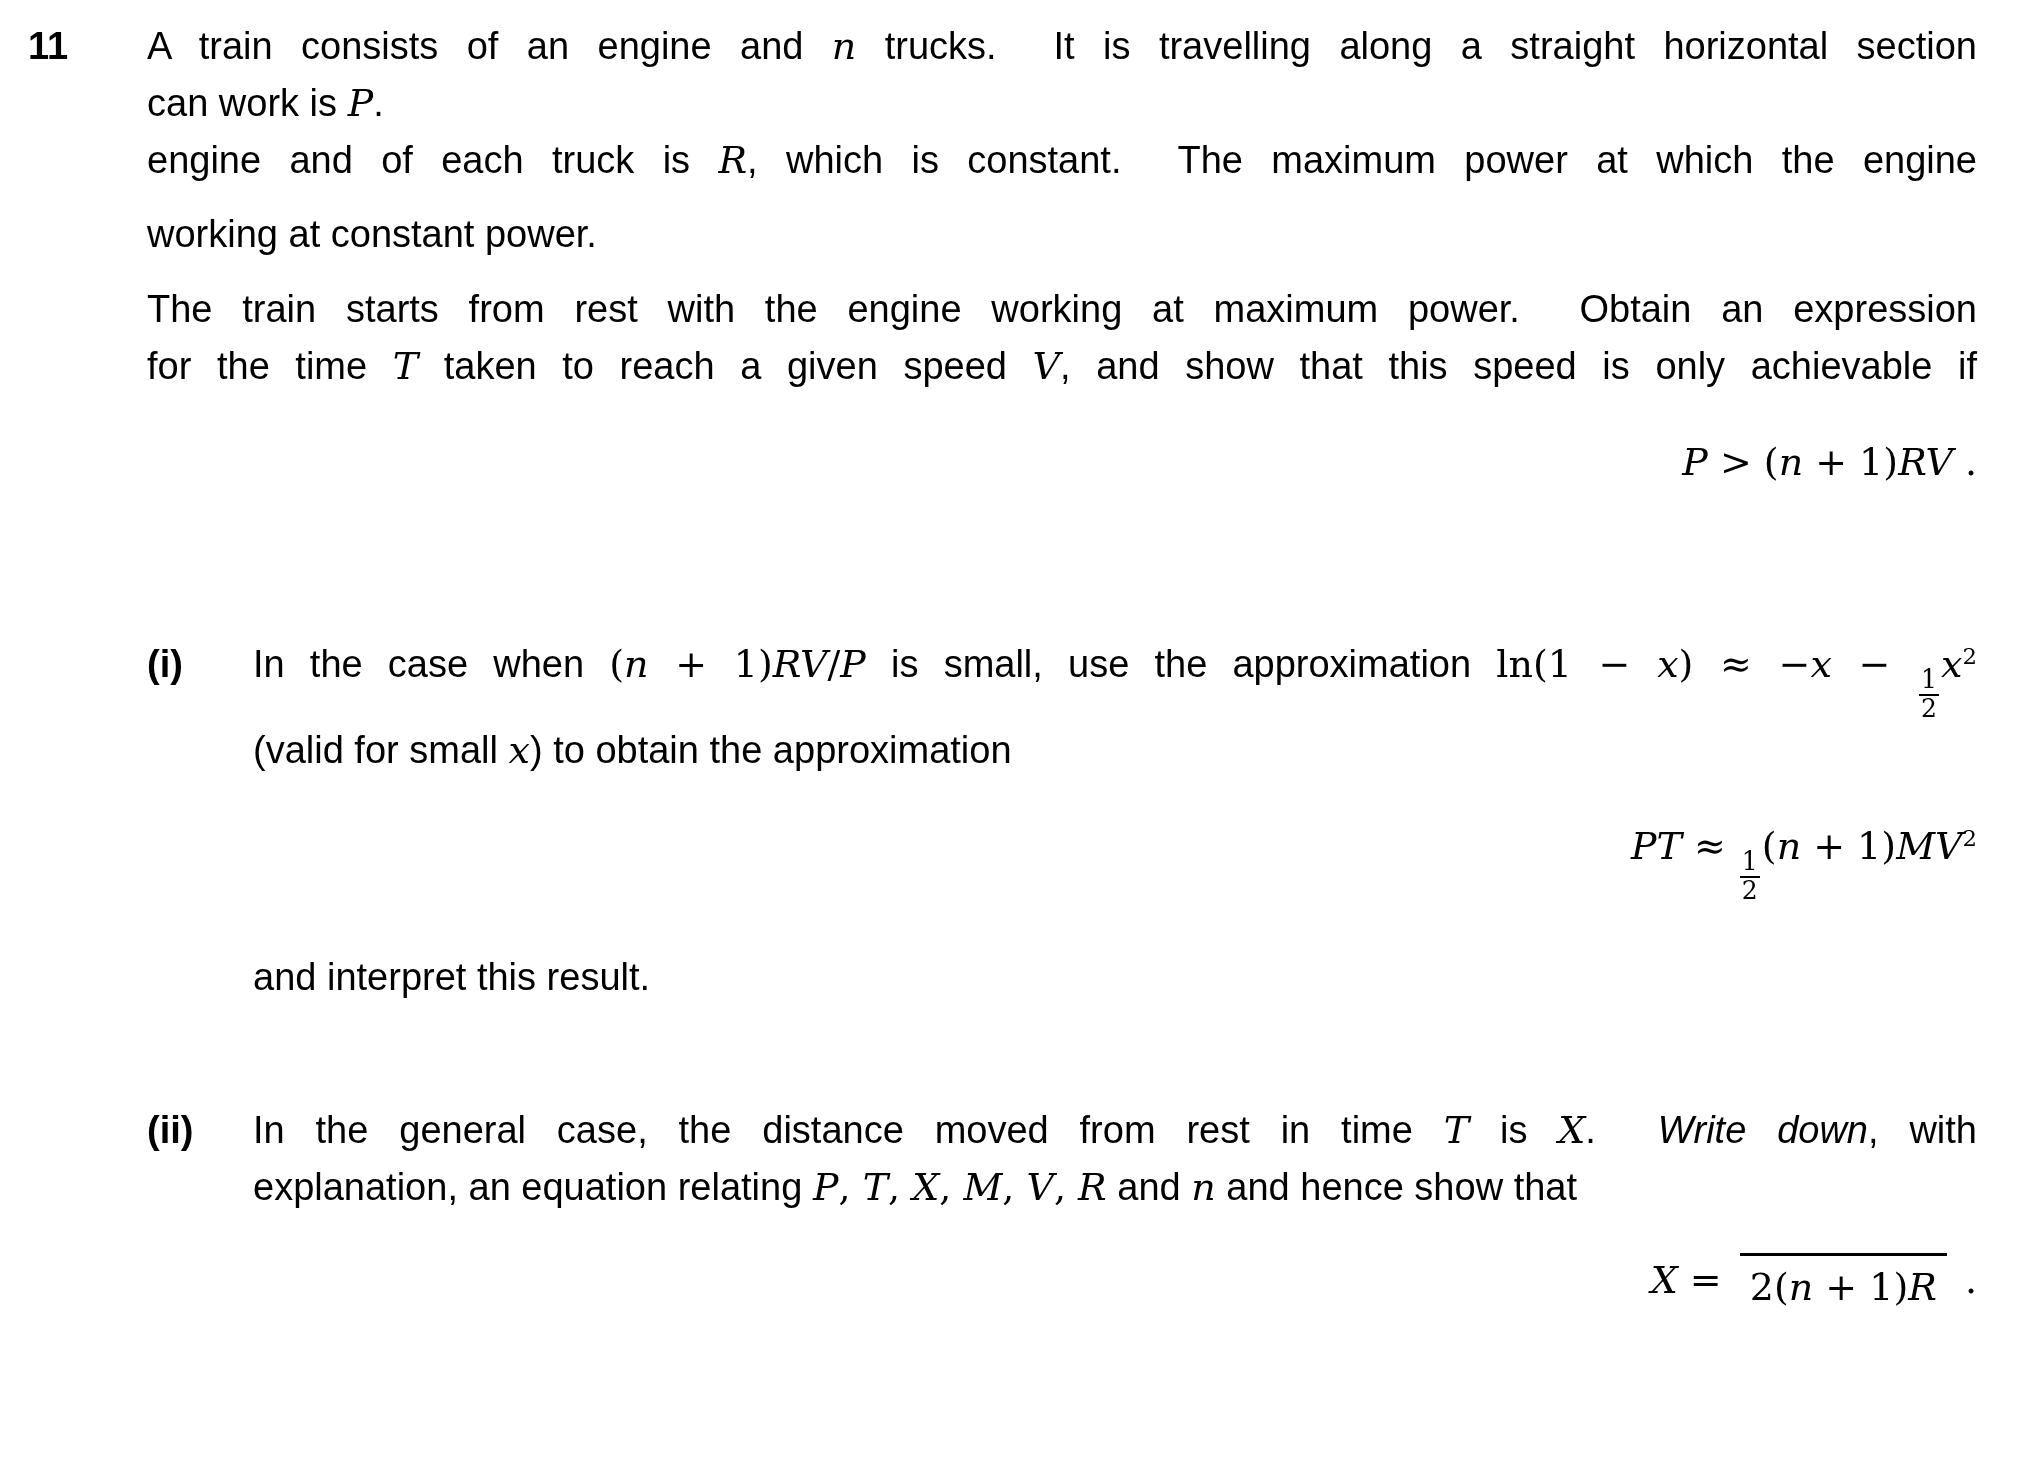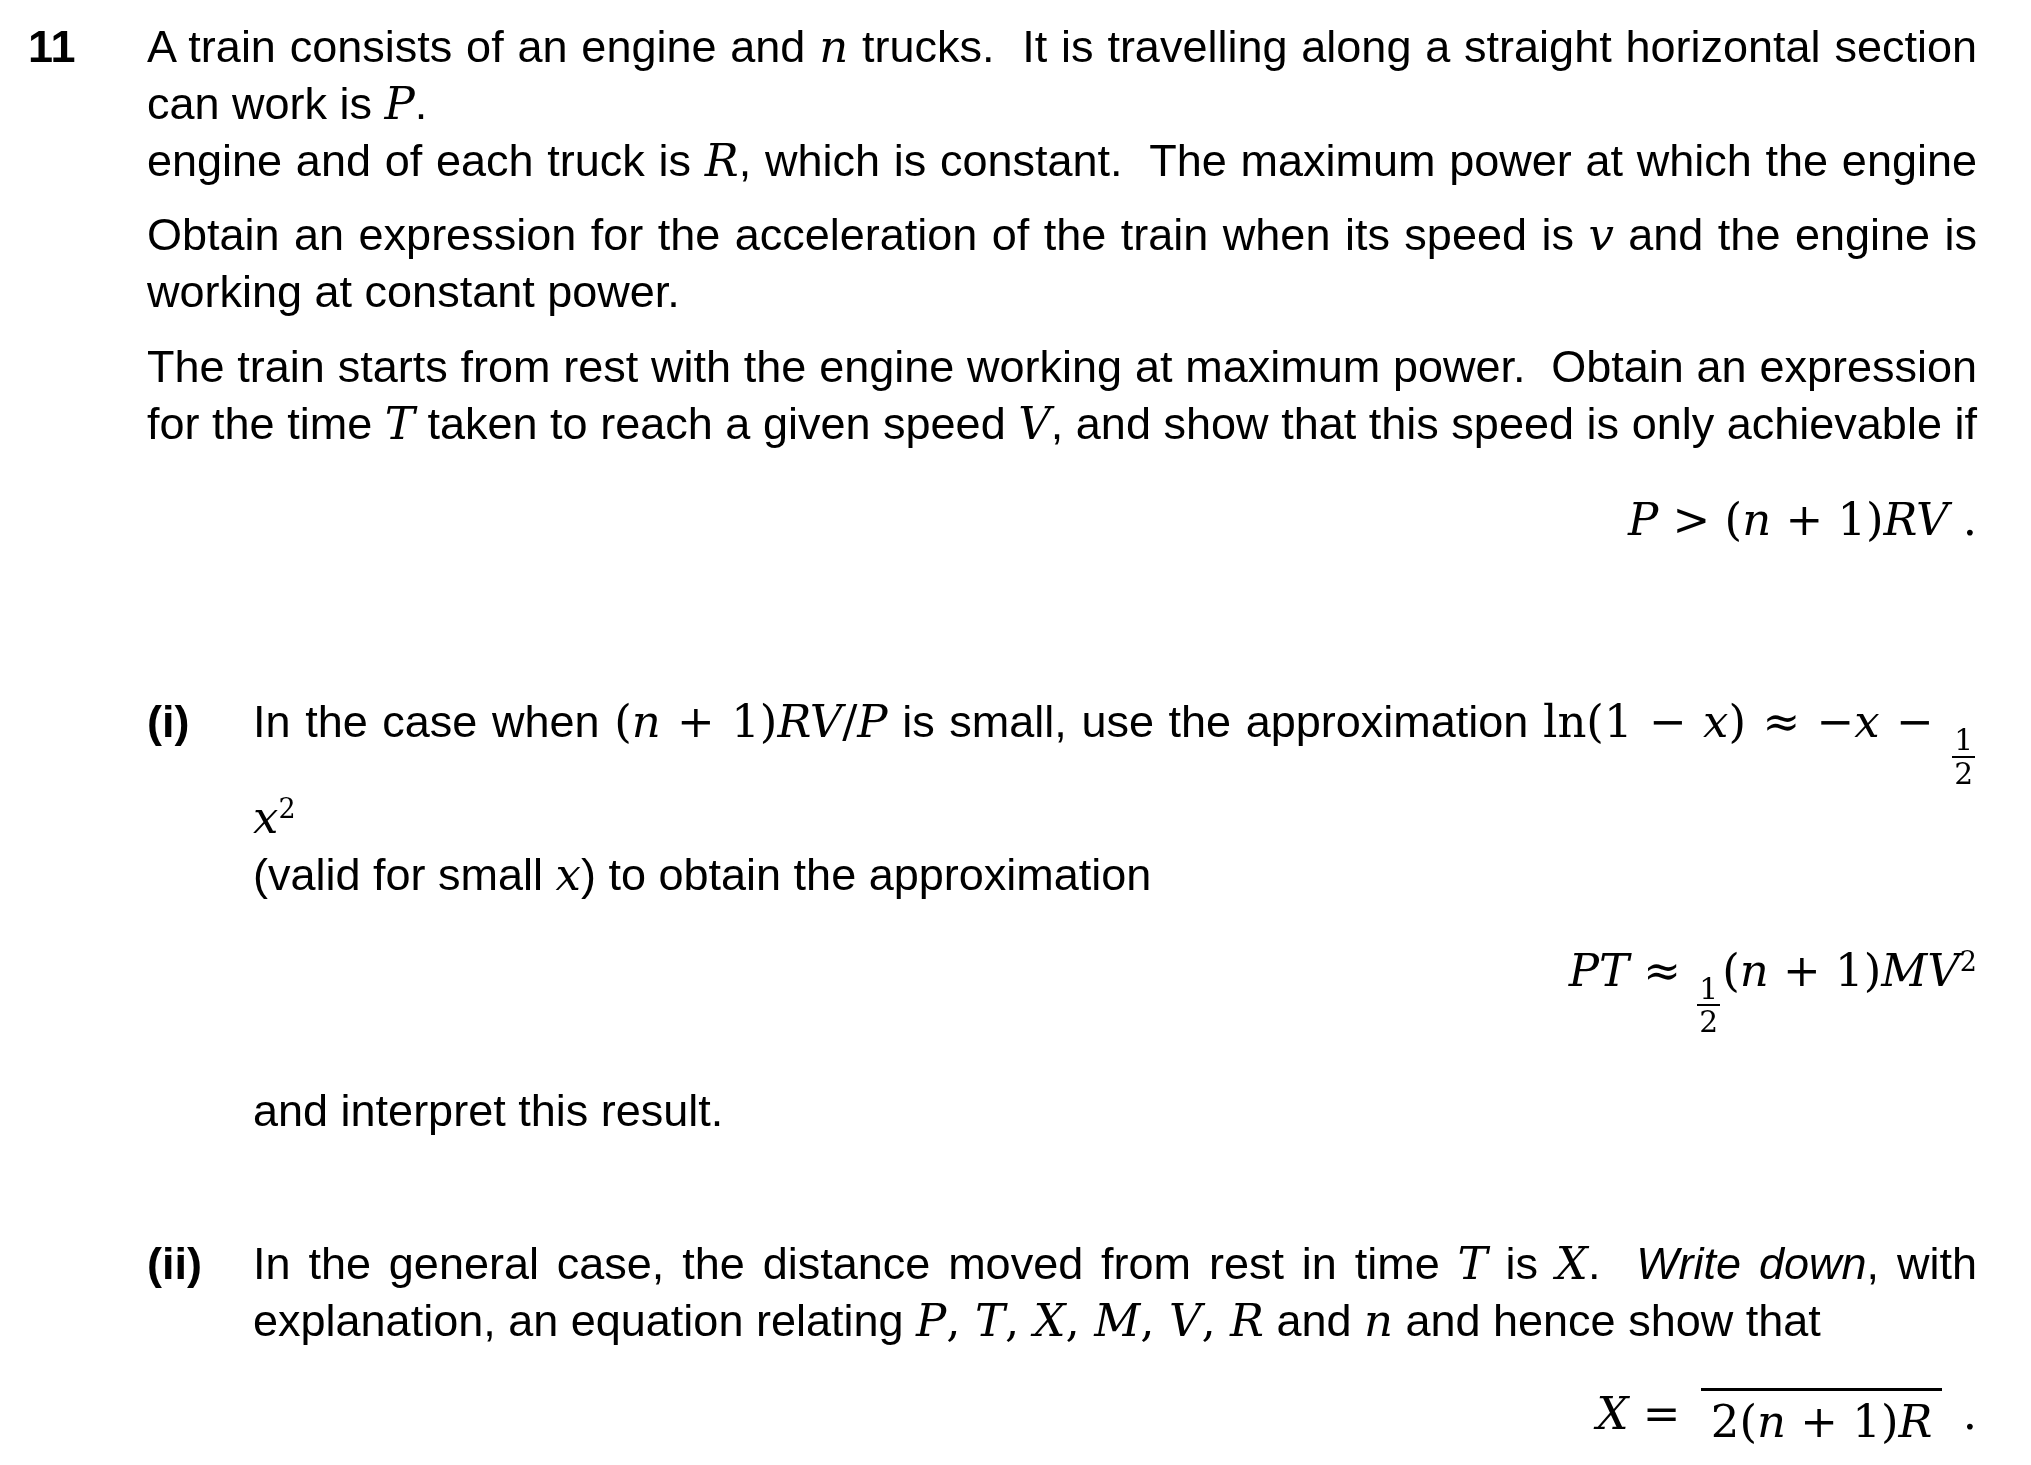--- a/index.html
+++ b/index.html
@@ -5,21 +5,21 @@
   html, body { margin: 0; padding: 0; background: #ffffff; }
   .page {
     position: relative;
     width: 2031px;
     height: 1465px;
     box-sizing: border-box;
     padding: 18px 54px 0 147px;
     background: #ffffff;
     color: #000000;
     font-family: "Liberation Sans", "DejaVu Sans", sans-serif;
-    font-size: 45px;
+    font-size: 38px;
     line-height: 57px;
     overflow: hidden;
   }
   .qnum {
     position: absolute;
     left: 28px;
     top: 18px;
     font-weight: bold;
   }
   .line { width: 100%; }
@@ -78,21 +78,20 @@
 
   <div class="qnum">11</div>
 
   <div class="b-p1">
     <div class="line j"><span class="t">A train consists of an engine and </span><span class="i">n</span><span class="t"> trucks.&nbsp; It is travelling along a straight horizontal section</span></div>
     <div class="line"><span class="t">can work is </span><span class="i">P</span><span class="t">.</span></div>
     <div class="line j"><span class="t">engine and of each truck is </span><span class="i">R</span><span class="t">, which is constant.&nbsp; The maximum power at which the engine</span></div>
   </div>
 
   <div class="b-p2">
-    <div class="line j"><span class="t">Obtain an expression for the acceleration of the train when its speed is </span><span class="i">v</span><span class="t"> and the engine is</span></div>
     <div class="line"><span class="t">working at constant power.</span></div>
   </div>
 
   <div class="b-p3">
     <div class="line j"><span class="t">The train starts from rest with the engine working at maximum power.&nbsp; Obtain an expression</span></div>
     <div class="line j"><span class="t">for the time </span><span class="i">T</span><span class="t"> taken to reach a given speed </span><span class="i">V</span><span class="t">, and show that this speed is only achievable if</span></div>
   </div>
 
   <div class="eq b-eq1"><span class="i">P</span><span class="r"> &gt; (</span><span class="i">n</span><span class="r"> + 1)</span><span class="i">RV</span><span class="r">&nbsp;.</span></div>
 

